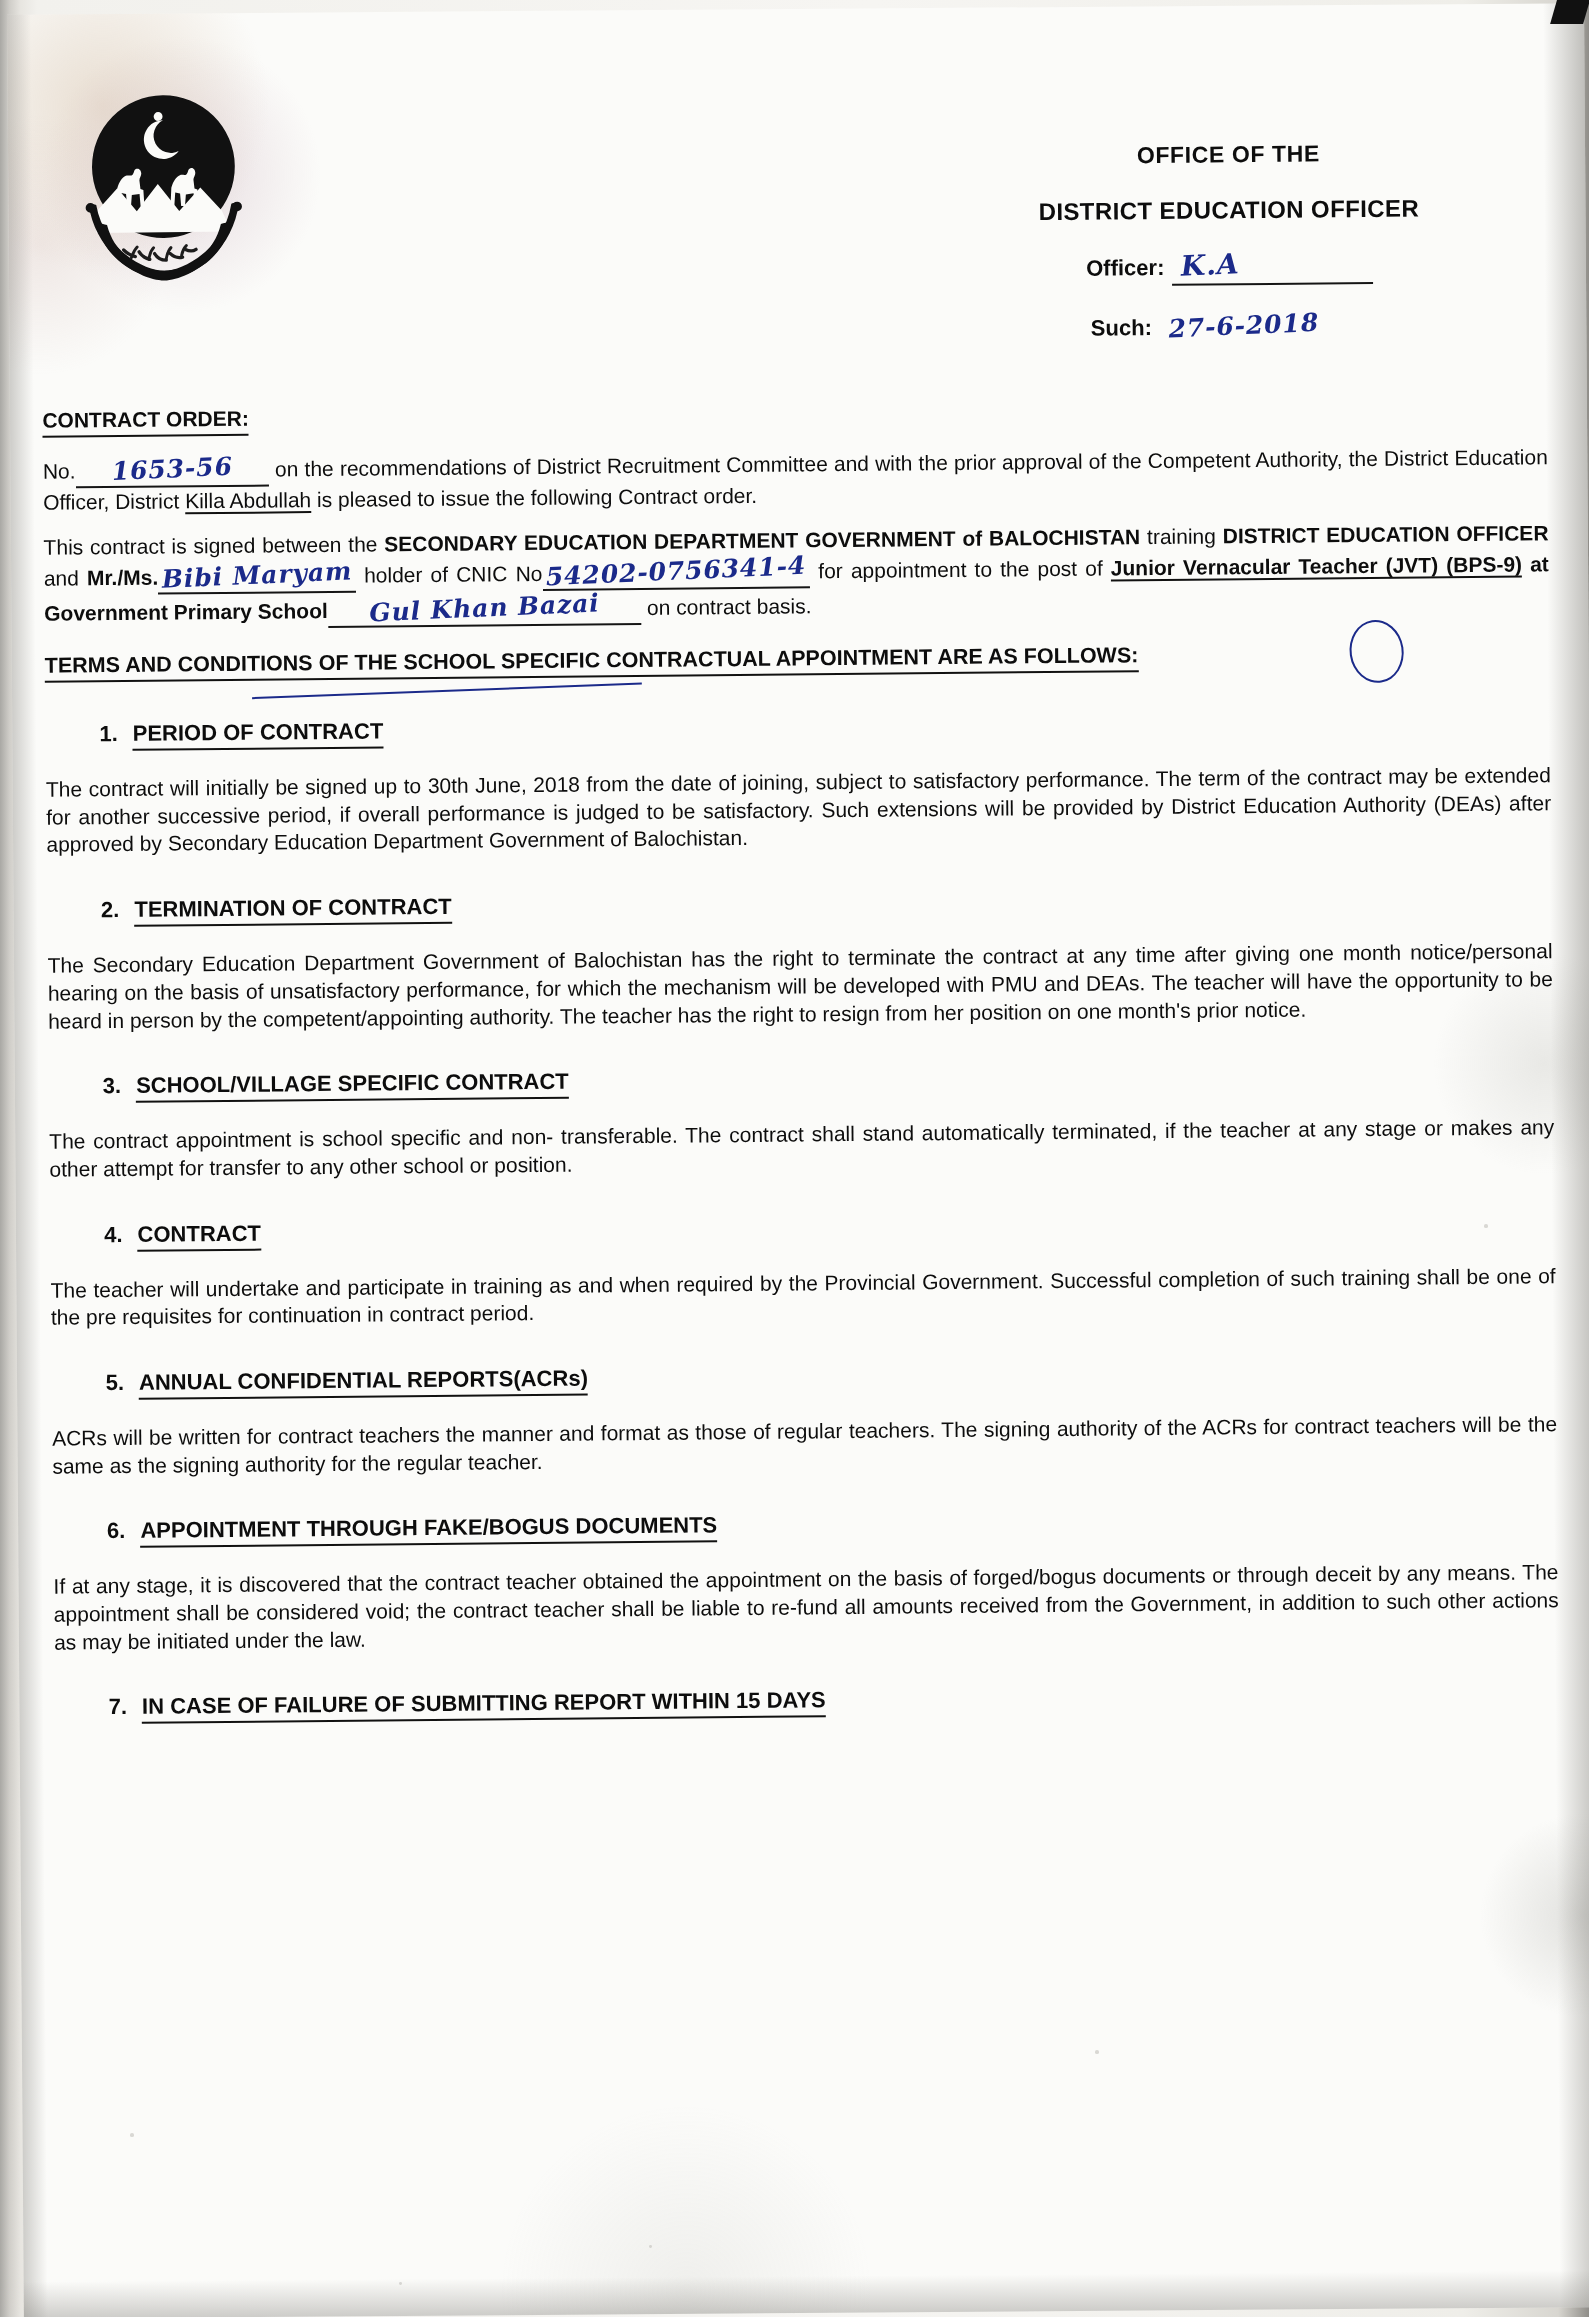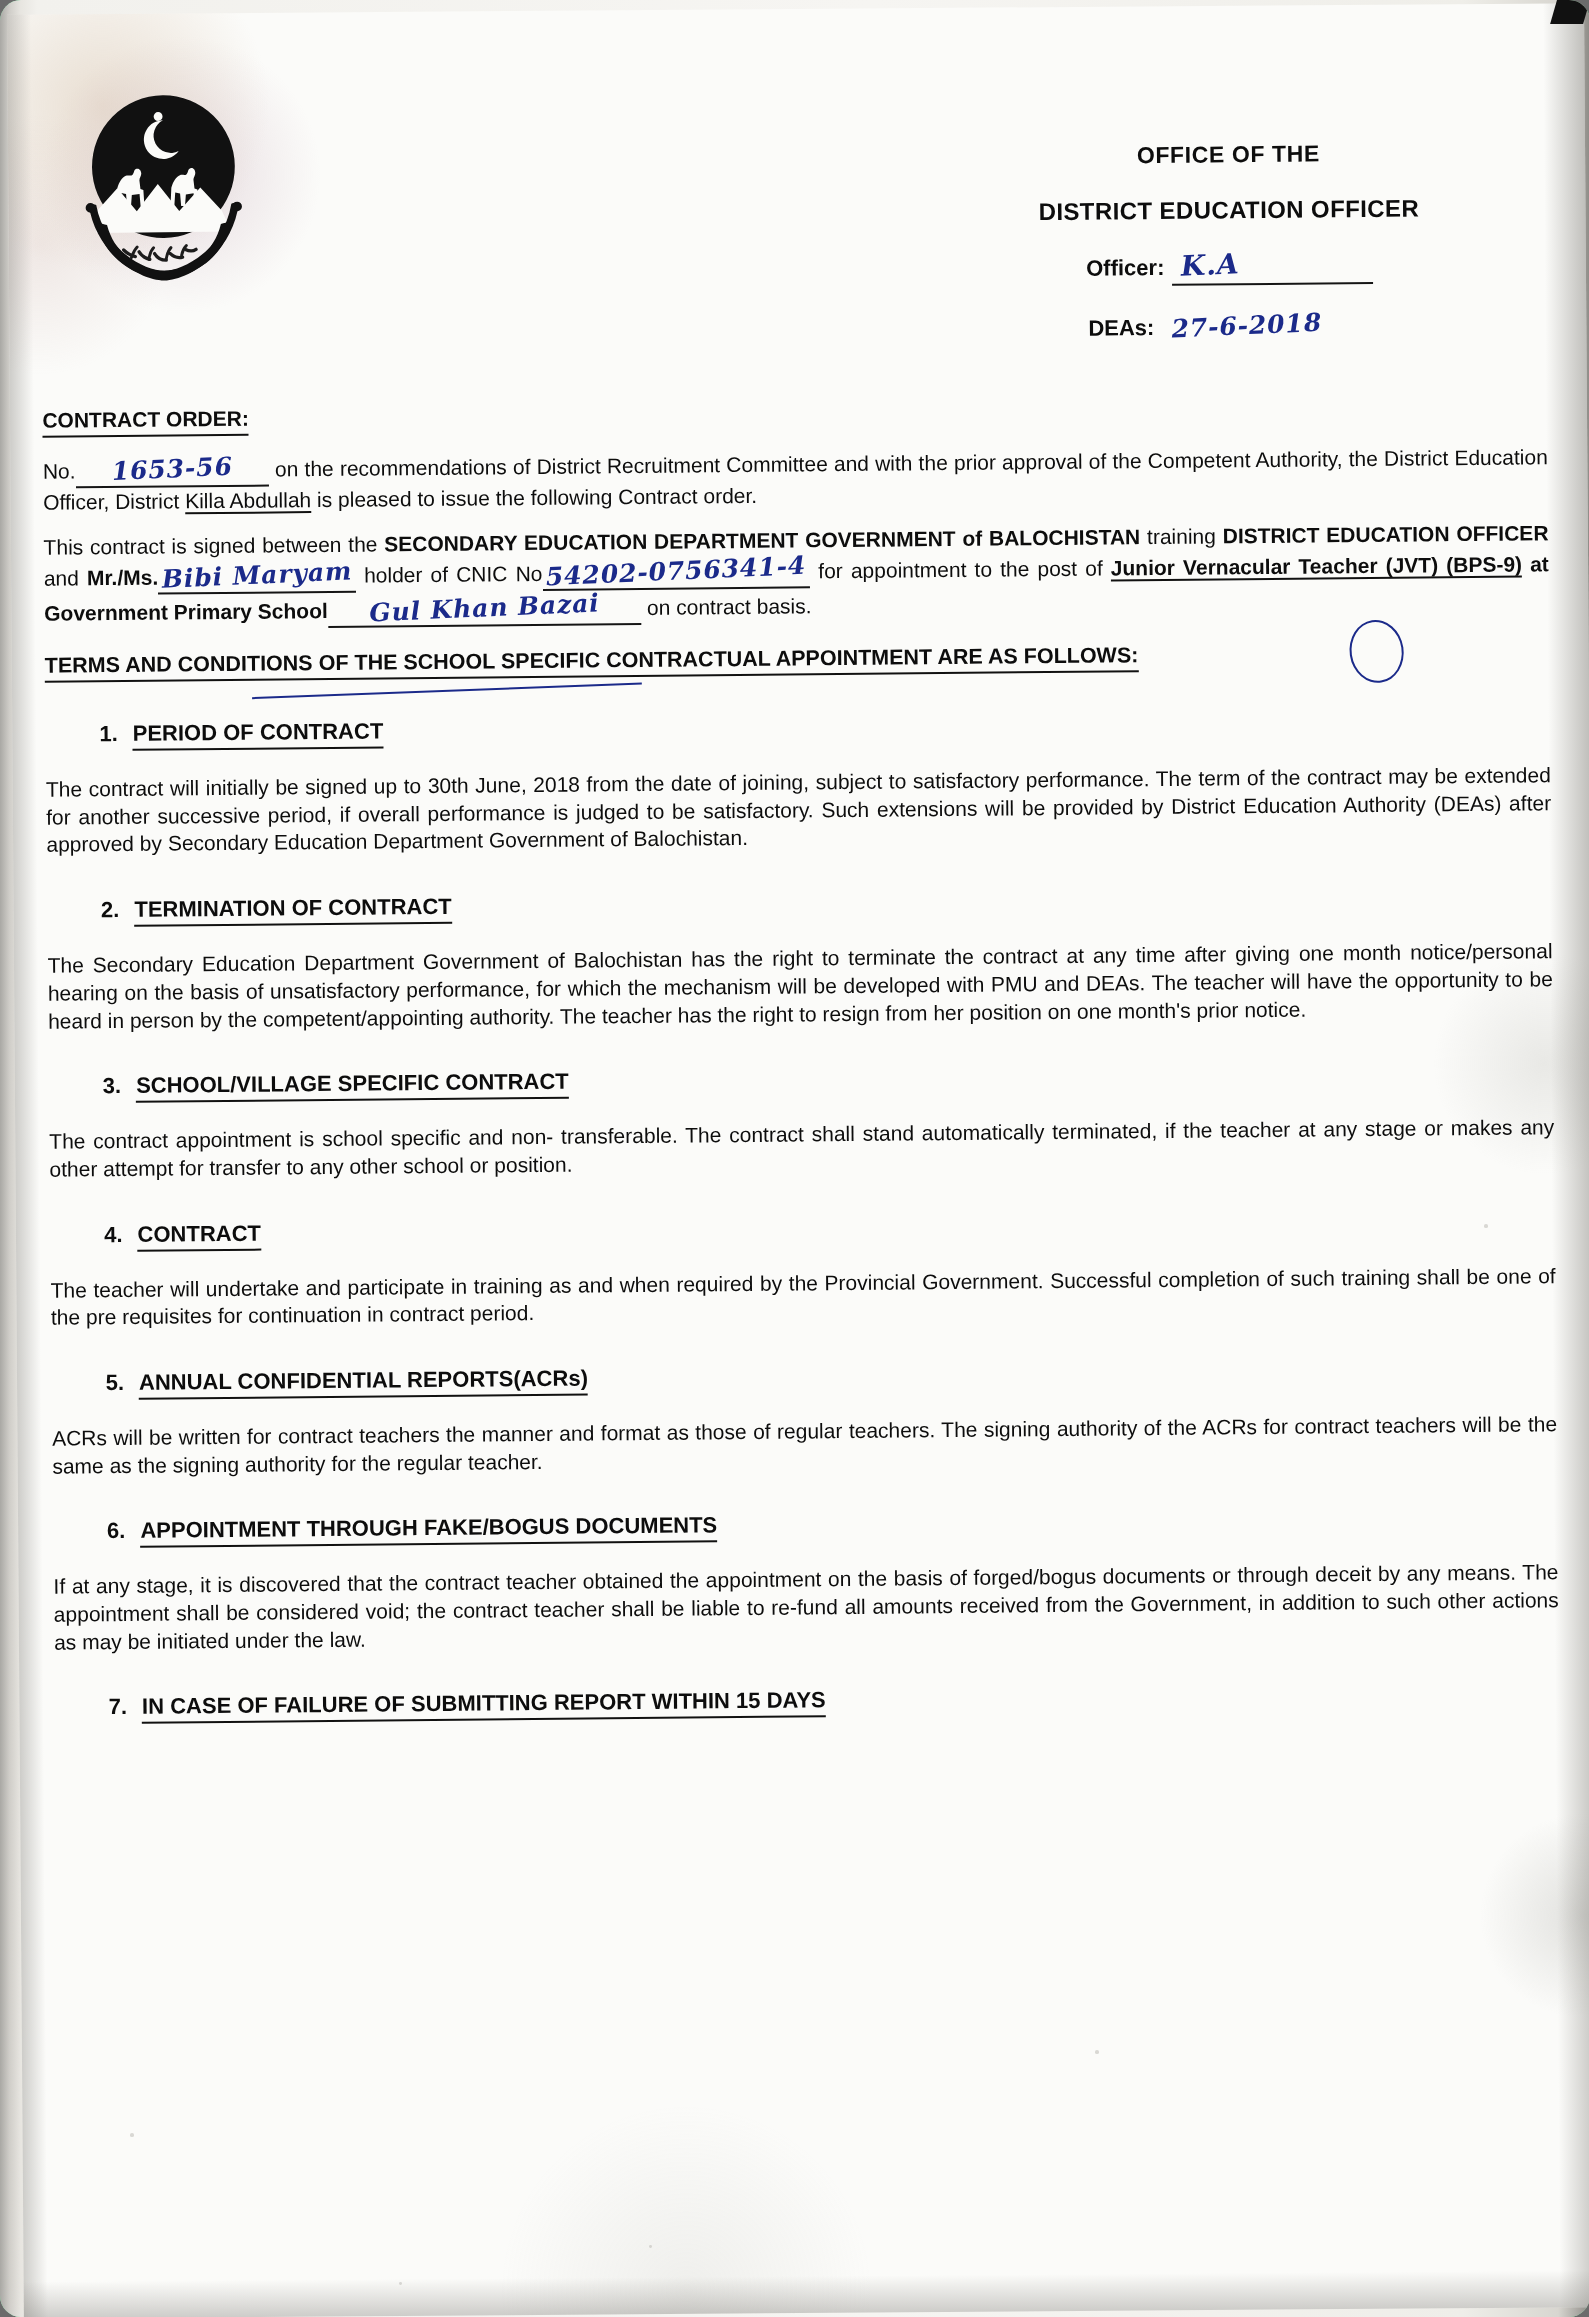--- a/index.html
+++ b/index.html
@@ -12,21 +12,20 @@
     font-family: "Liberation Sans", sans-serif;
   }
 
   
   .scan {
     position: relative;
     width: 1590px;
     height: 2317px;
     background: #86efac;
     overflow: hidden;
-    border-radius: 21px;
   }
 
   
   .scan-bg {
     position: absolute;
     inset: 0;
     background:
       linear-gradient(90deg,
         #a9a8a4 0px, #cfcdc8 9.3px, #e7e5e0 20.4px, #f2f1ed 37px,
         #f6f5f2 55%, #efeee9 92%, #d8d6d0 98%, #8d8b86 100%);
@@ -273,21 +272,21 @@
       <div class="lh-line2">DISTRICT EDUCATION OFFICER</div>
 
       <div class="lh-field">
         <span>Officer:</span>
         <span class="fill">
           <span class="hand big">K.A</span>
         </span>
       </div>
 
       <div class="lh-field dated">
-        <span>DEAs:</span>
+        <span>Such:</span>
         <span class="fill">
           <span class="hand mid">27-6-2018</span>
         </span>
       </div>
     </div>
 
     <div class="doc-body">
 
       <div>
         <span class="h-underline">CONTRACT ORDER:</span>

